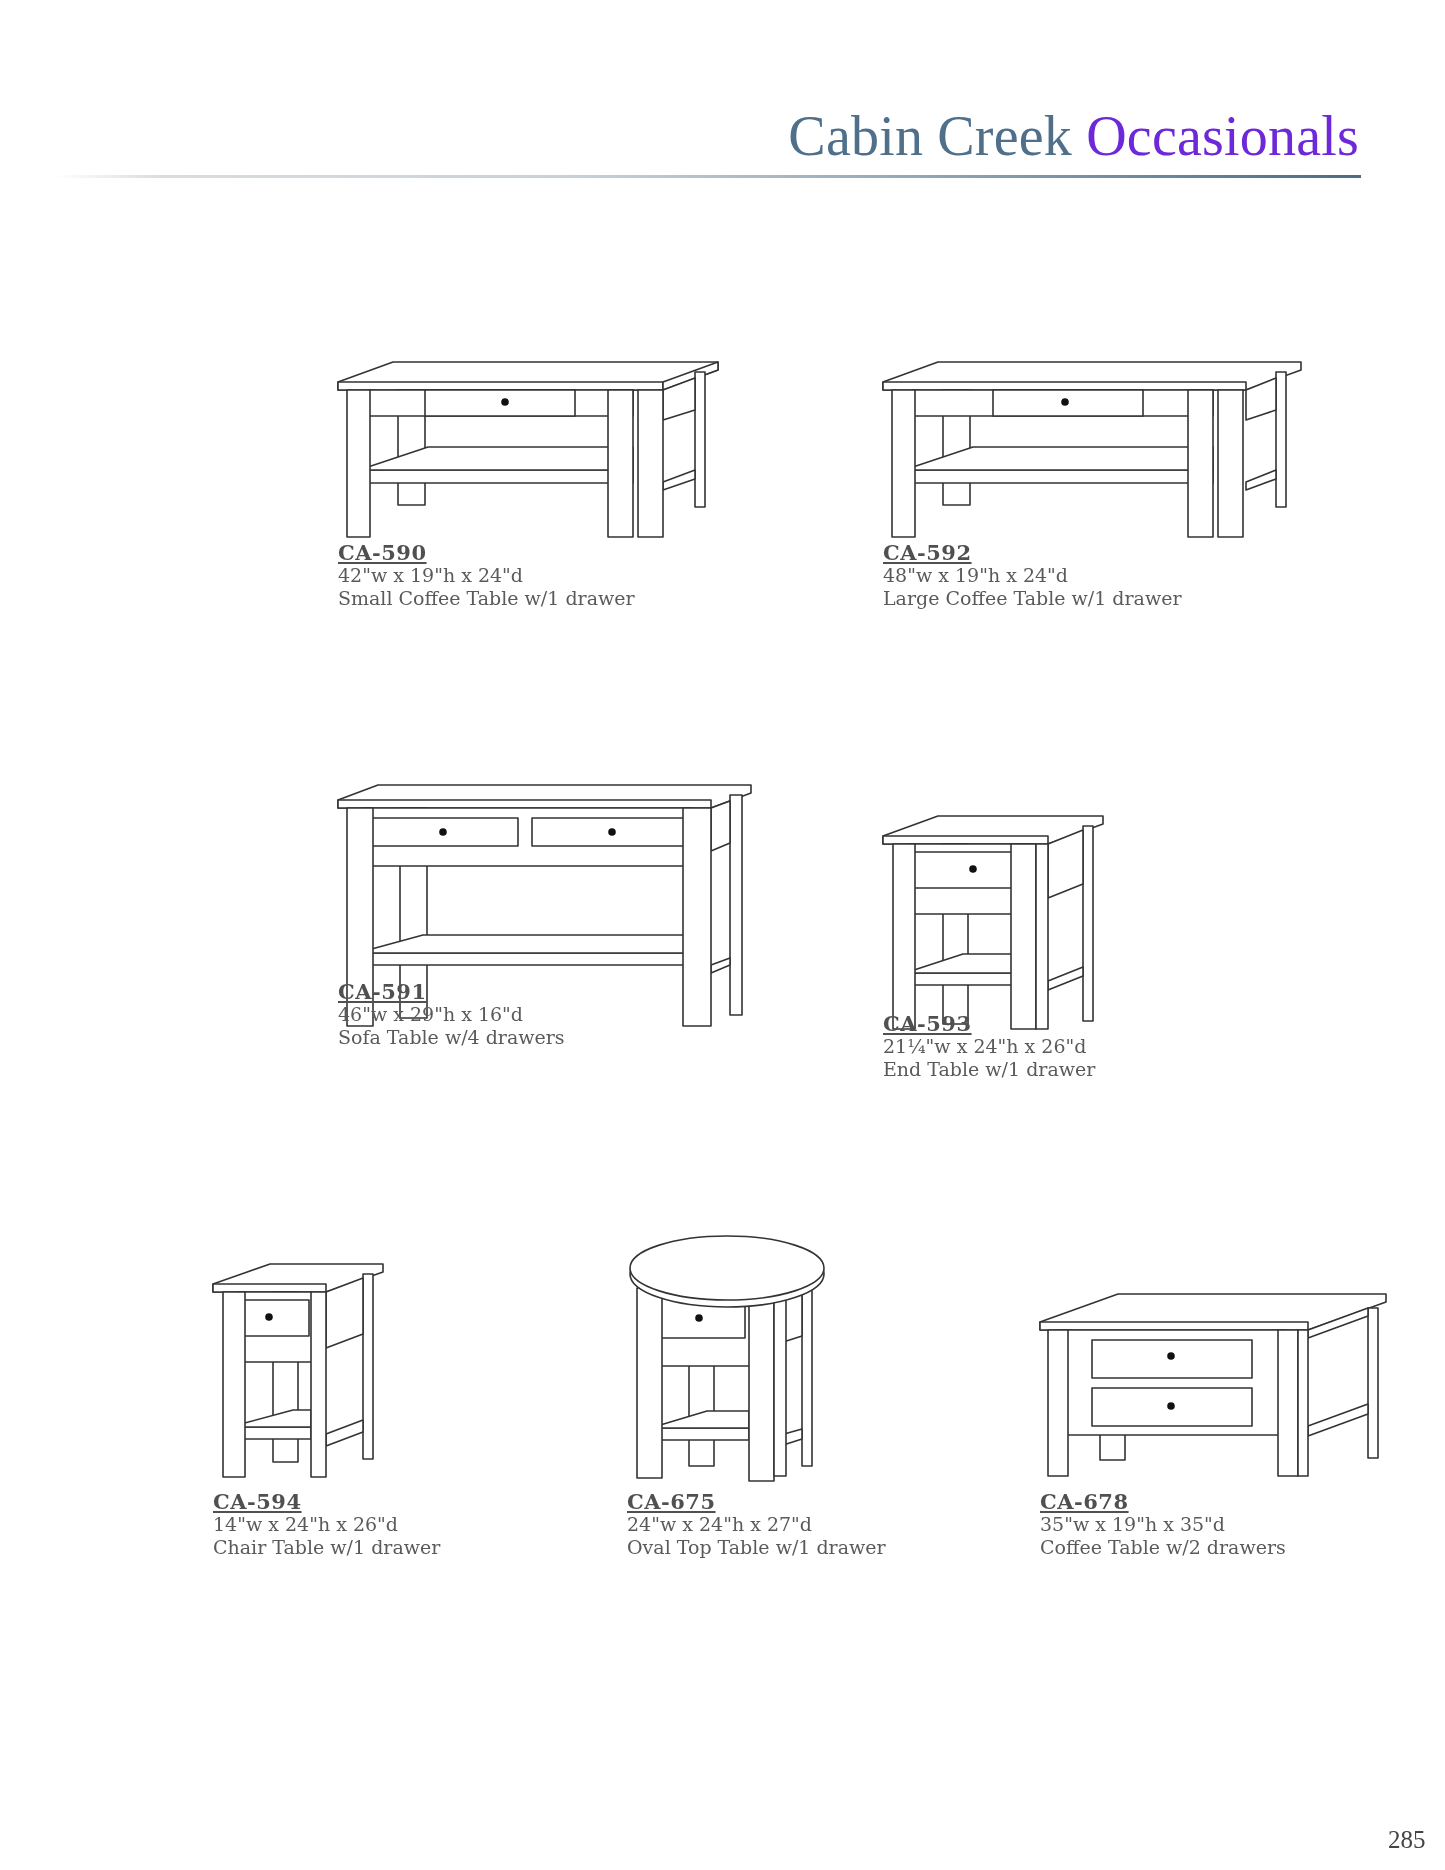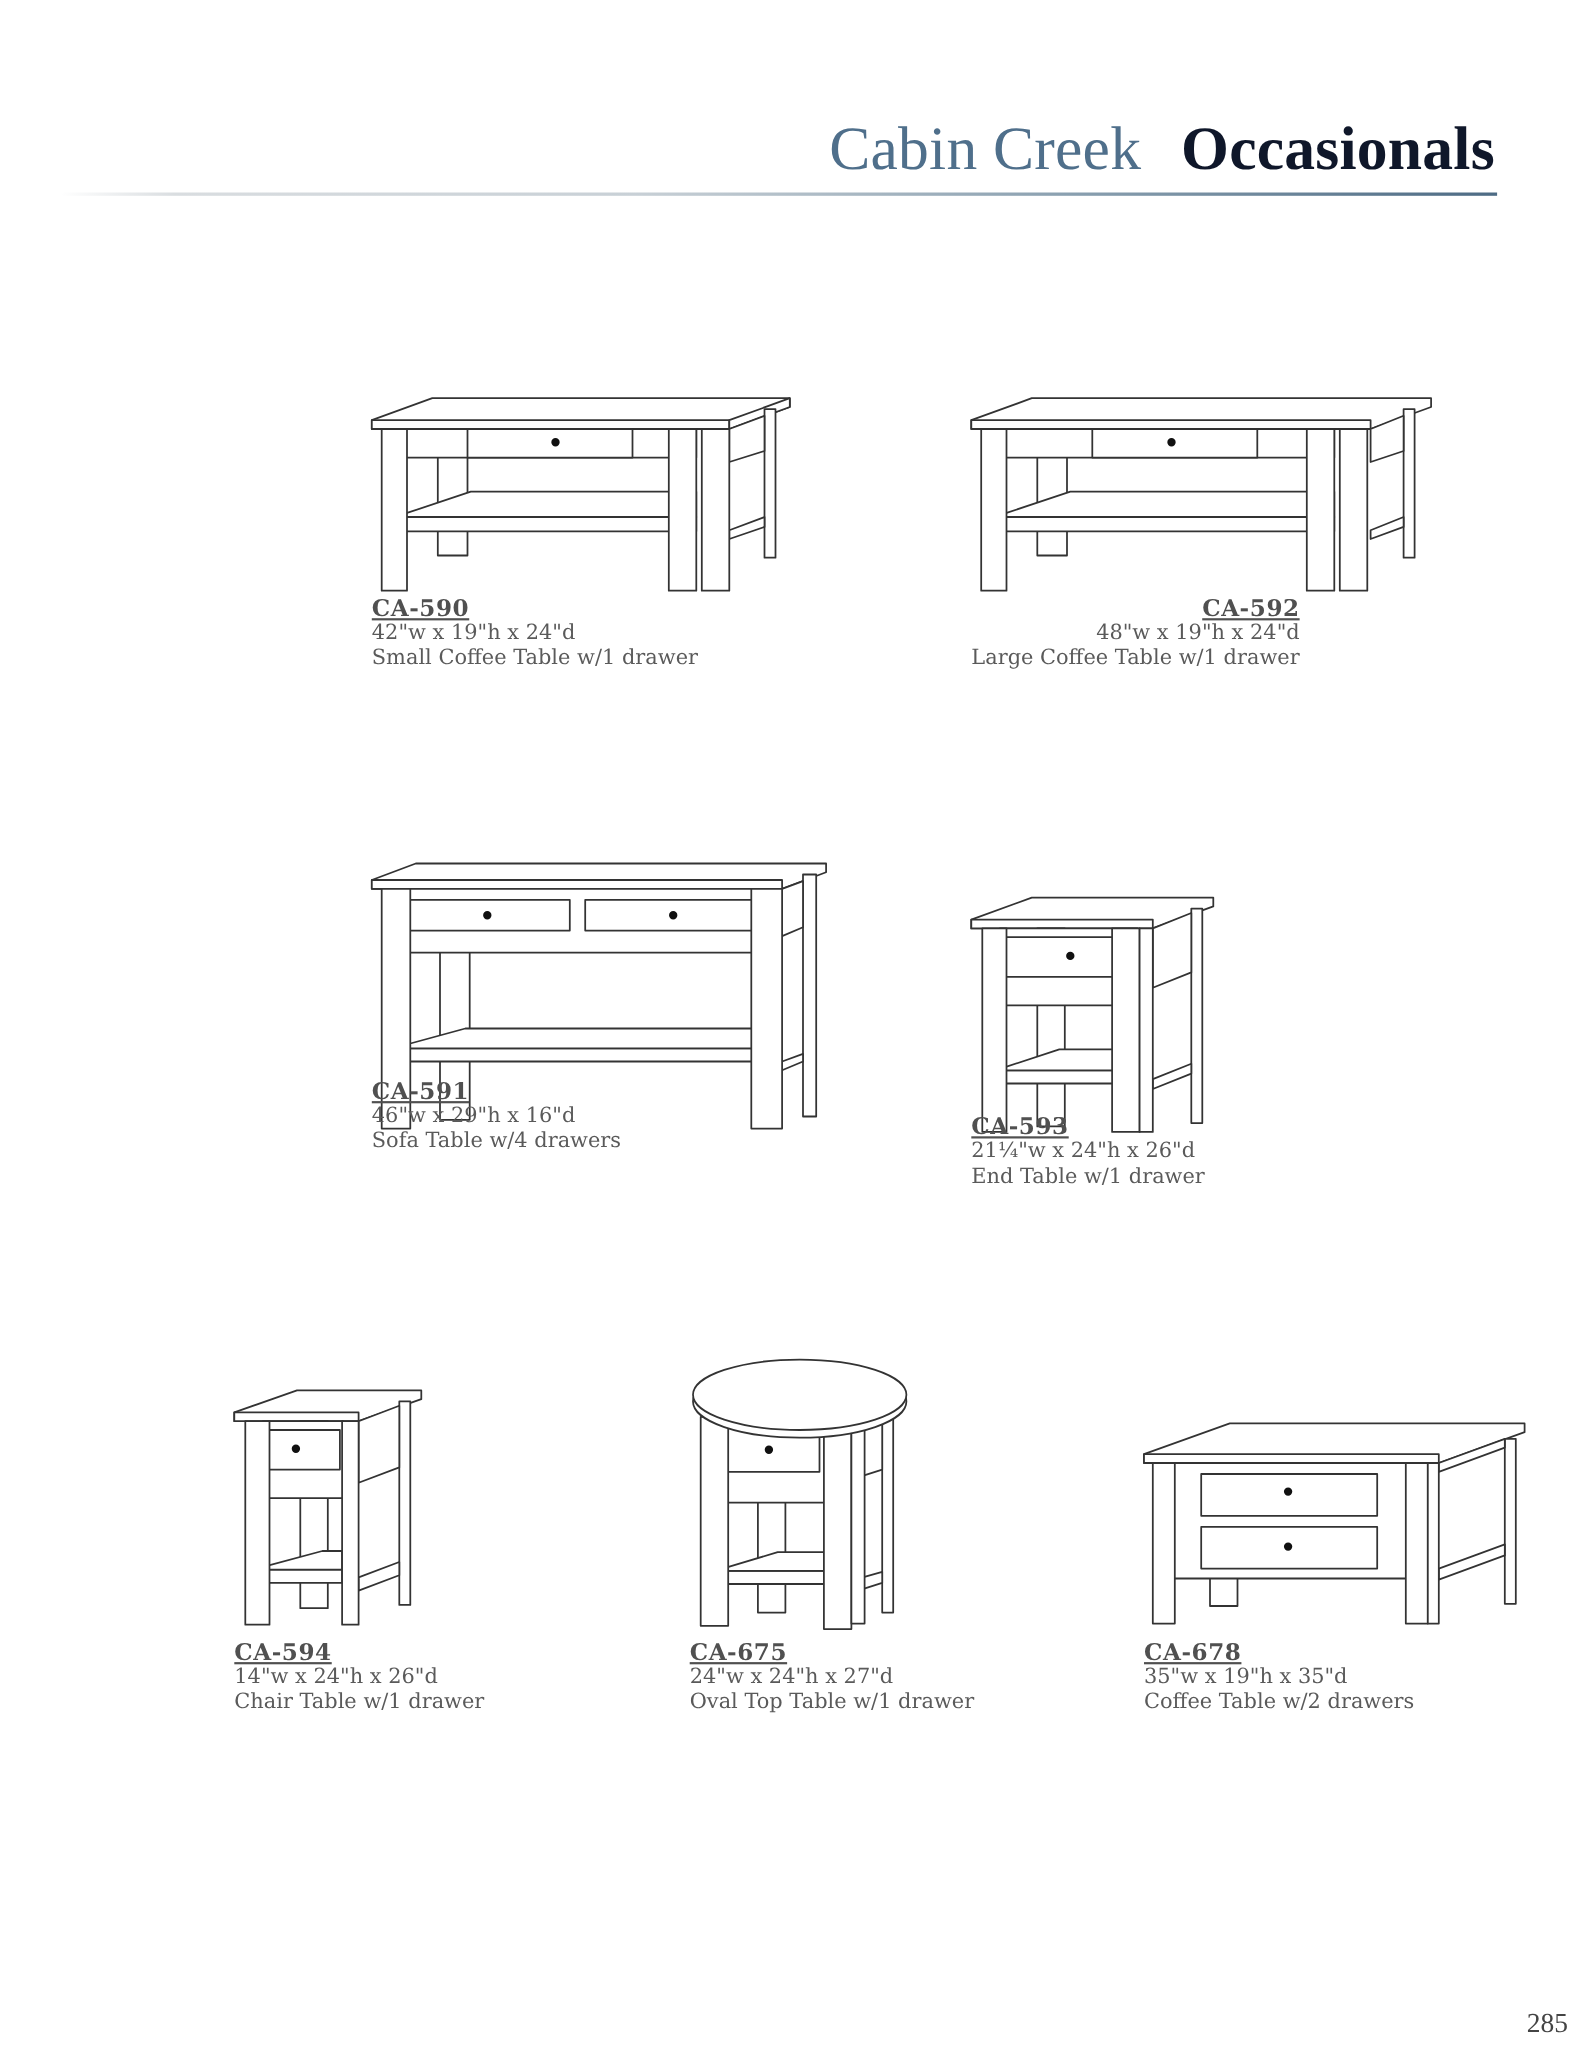--- a/index.html
+++ b/index.html
@@ -2,21 +2,21 @@
 <html><head>
 <meta charset="utf-8">
 <style>
   html, body { margin: 0; padding: 0; background: #ffffff; }
   body { width: 1445px; height: 1870px; position: relative; overflow: hidden;
          font-family: "DejaVu Serif", "Liberation Serif", serif; color: #555; }
   .title { position: absolute; right: 86px; top: 104px; margin: 0;
            font-family: "Liberation Serif", "DejaVu Serif", serif; font-size: 56px;
            font-weight: normal; color: #4a6a86; letter-spacing: 0.2px; white-space: nowrap; }
   .title .light { color: #4f6f8b; }
-  .title .bold { font-weight: bold; color: #0f172a; margin-left: 22px; }
+  .title .bold { font-weight: normal; color: #6d28d9; }
   .rule { position: absolute; left: 55px; top: 175px; width: 1306px; height: 3px;
           background: linear-gradient(to right, rgba(255,255,255,0) 0%, #d9dde0 8%, #c8d0d6 40%, #8aa0b0 70%, #4d6b84 100%); }
   .item { position: absolute; }
   .item svg { display: block; overflow: visible; }
   .item svg * { fill: #fff; stroke: #333; stroke-width: 1.6; stroke-linejoin: round; }
   .item svg .knob { fill: #111; stroke: #111; }
   .label { position: absolute; line-height: 23px; font-size: 19px; color: #5a5a5a;
            font-family: "DejaVu Serif", "Liberation Serif", serif; white-space: nowrap; }
   .label .sku { font-weight: bold; font-size: 21px; color: #505050; letter-spacing: 0.5px; text-decoration: underline; }
   .page-num { position: absolute; left: 1388px; top: 1826px; font-size: 25px; color: #444;
@@ -64,21 +64,21 @@
     <rect x="30" y="28" width="300" height="26"></rect>
     <rect x="110" y="28" width="150" height="26"></rect>
     <circle class="knob" cx="182" cy="40" r="3"></circle>
     <rect x="30" y="108" width="300" height="13"></rect>
     <polygon points="30,105 90,85 330,85 330,108 30,108"></polygon>
     <rect x="9" y="28" width="23" height="147"></rect>
     <rect x="305" y="28" width="25" height="147"></rect>
     <rect x="335" y="28" width="25" height="147"></rect>
   </svg>
 </div>
-<div class="label" style="left:883px; top:541px;text-align:right;">
+<div class="label" style="left:883px; top:541px;">
   <div class="sku">CA-592</div>
   <div>48"w x 19"h x 24"d</div>
   <div>Large Coffee Table w/1 drawer</div>
 </div>
 
 <div class="item" style="left:338px; top:785px;">
   <svg width="415" height="245" viewBox="0 0 415 245">
     <polygon points="0,15 40,0 413,0 413,8 373,23 0,23"></polygon>
     <rect x="0" y="15" width="373" height="8"></rect>
     <rect x="392" y="10" width="12" height="220"></rect>

